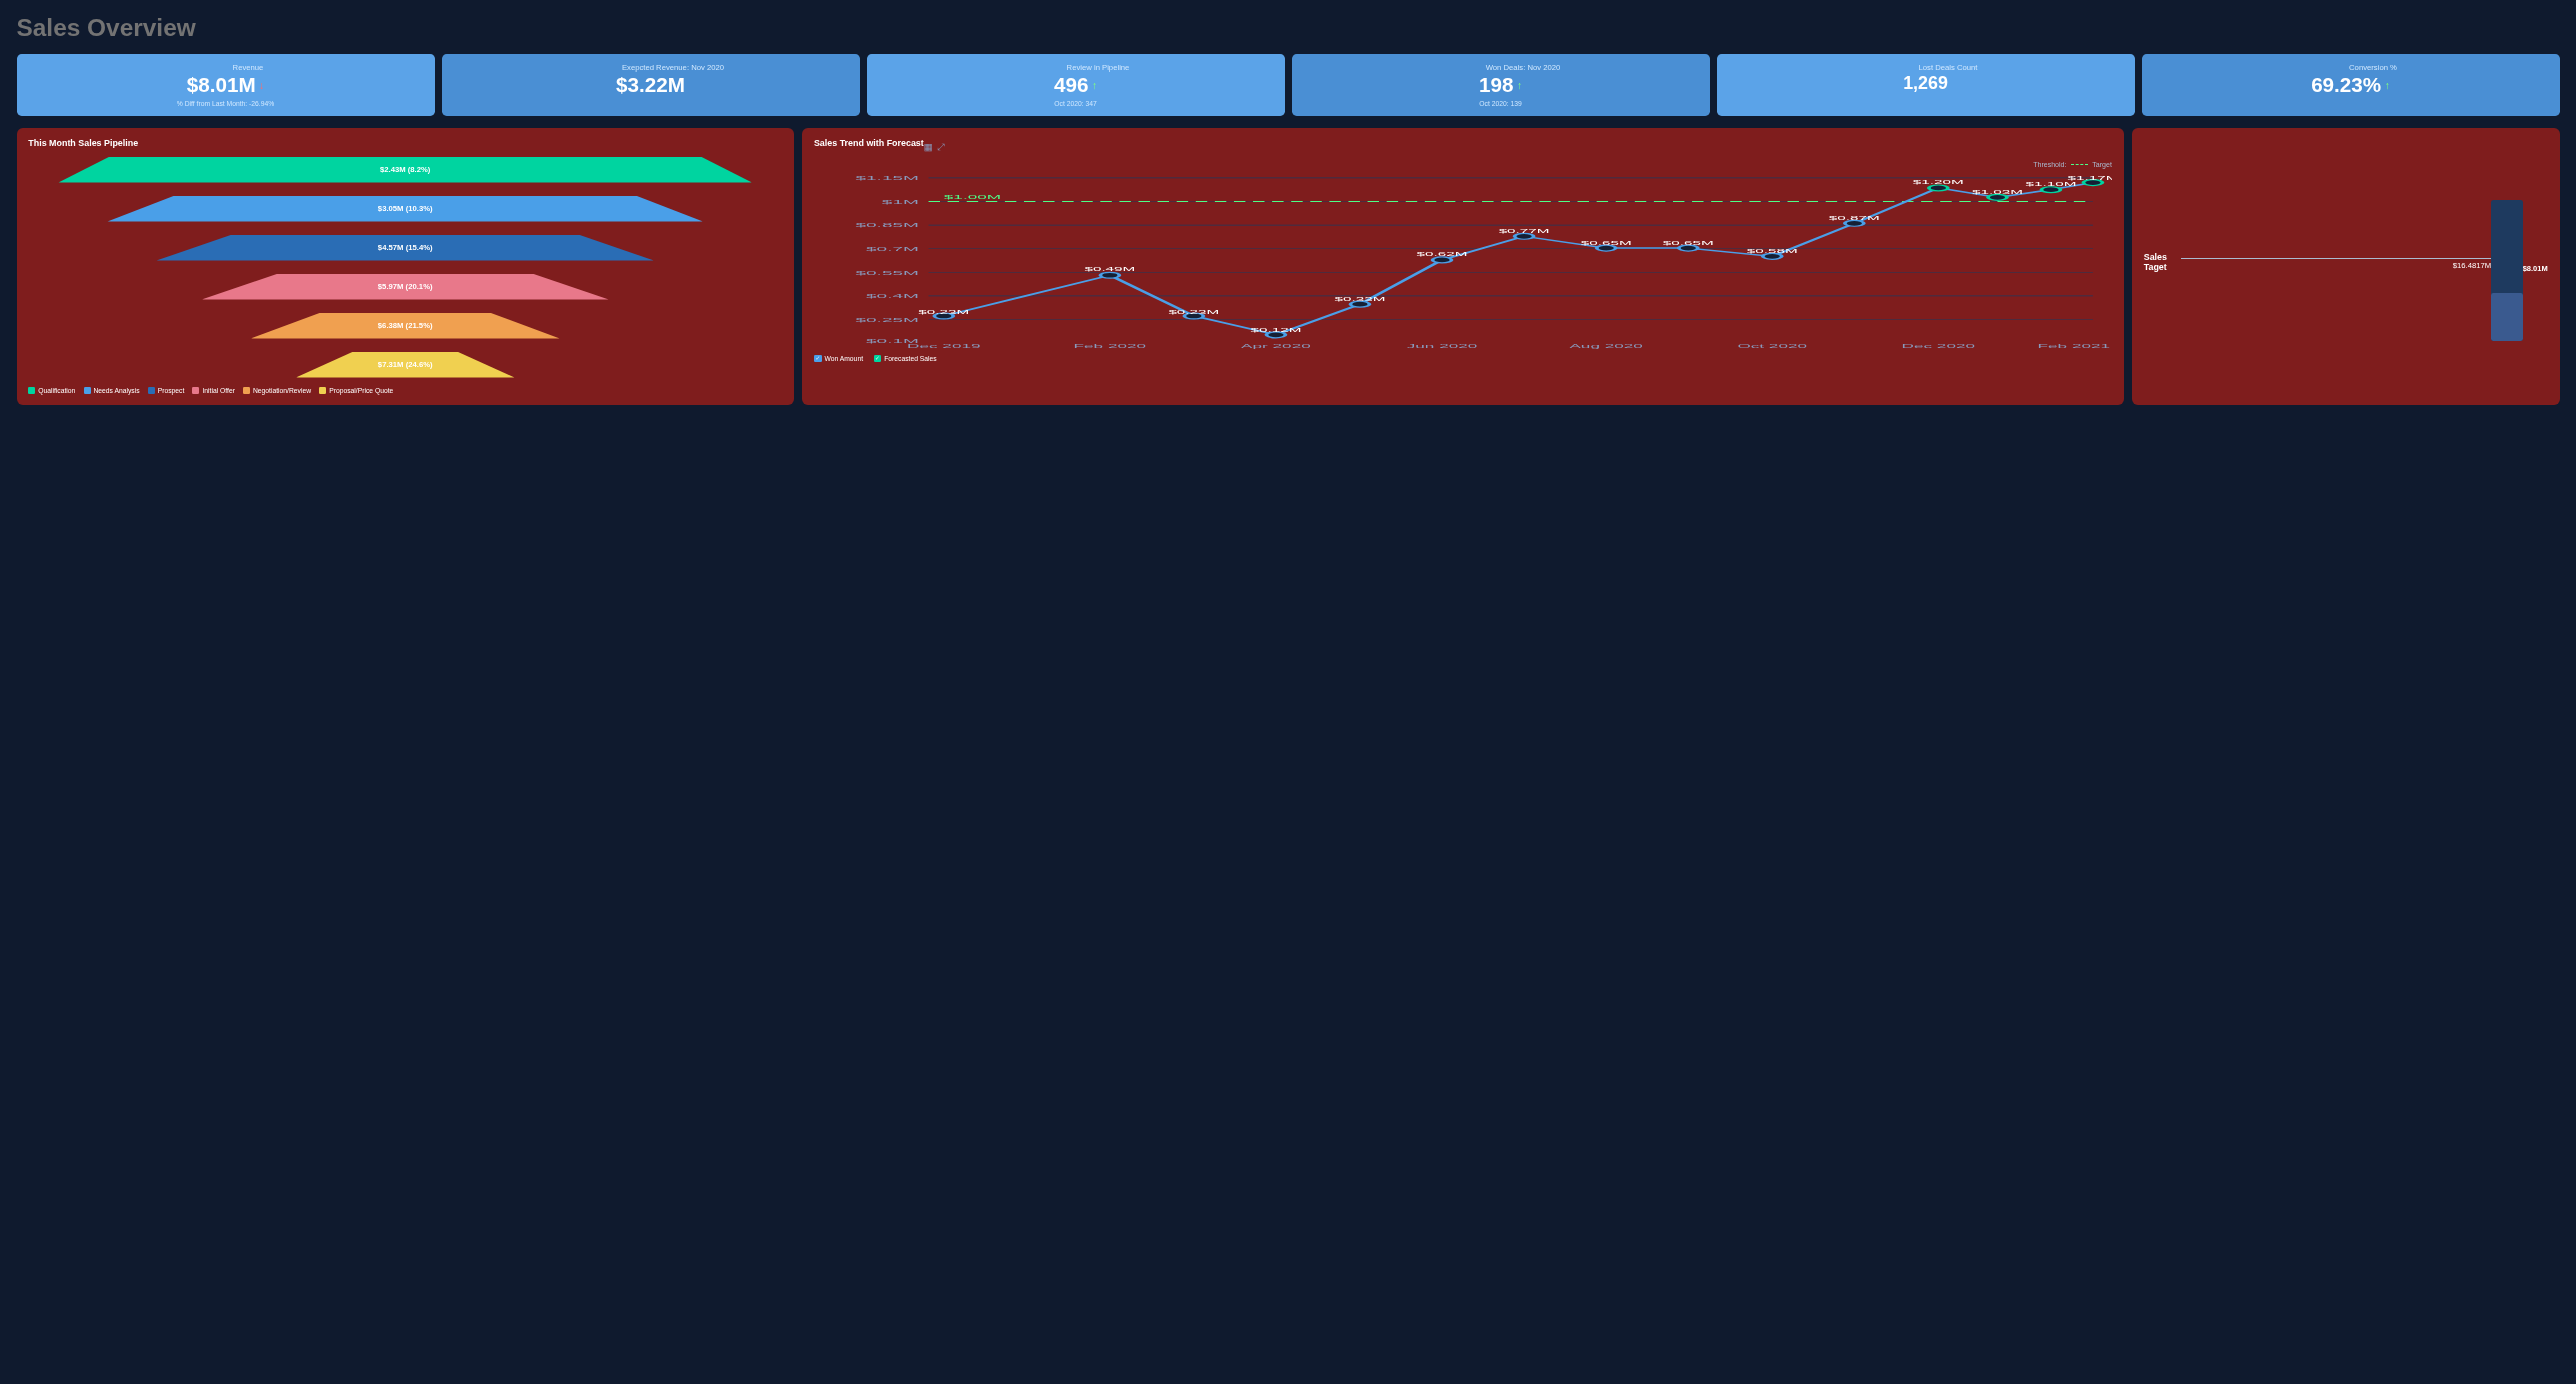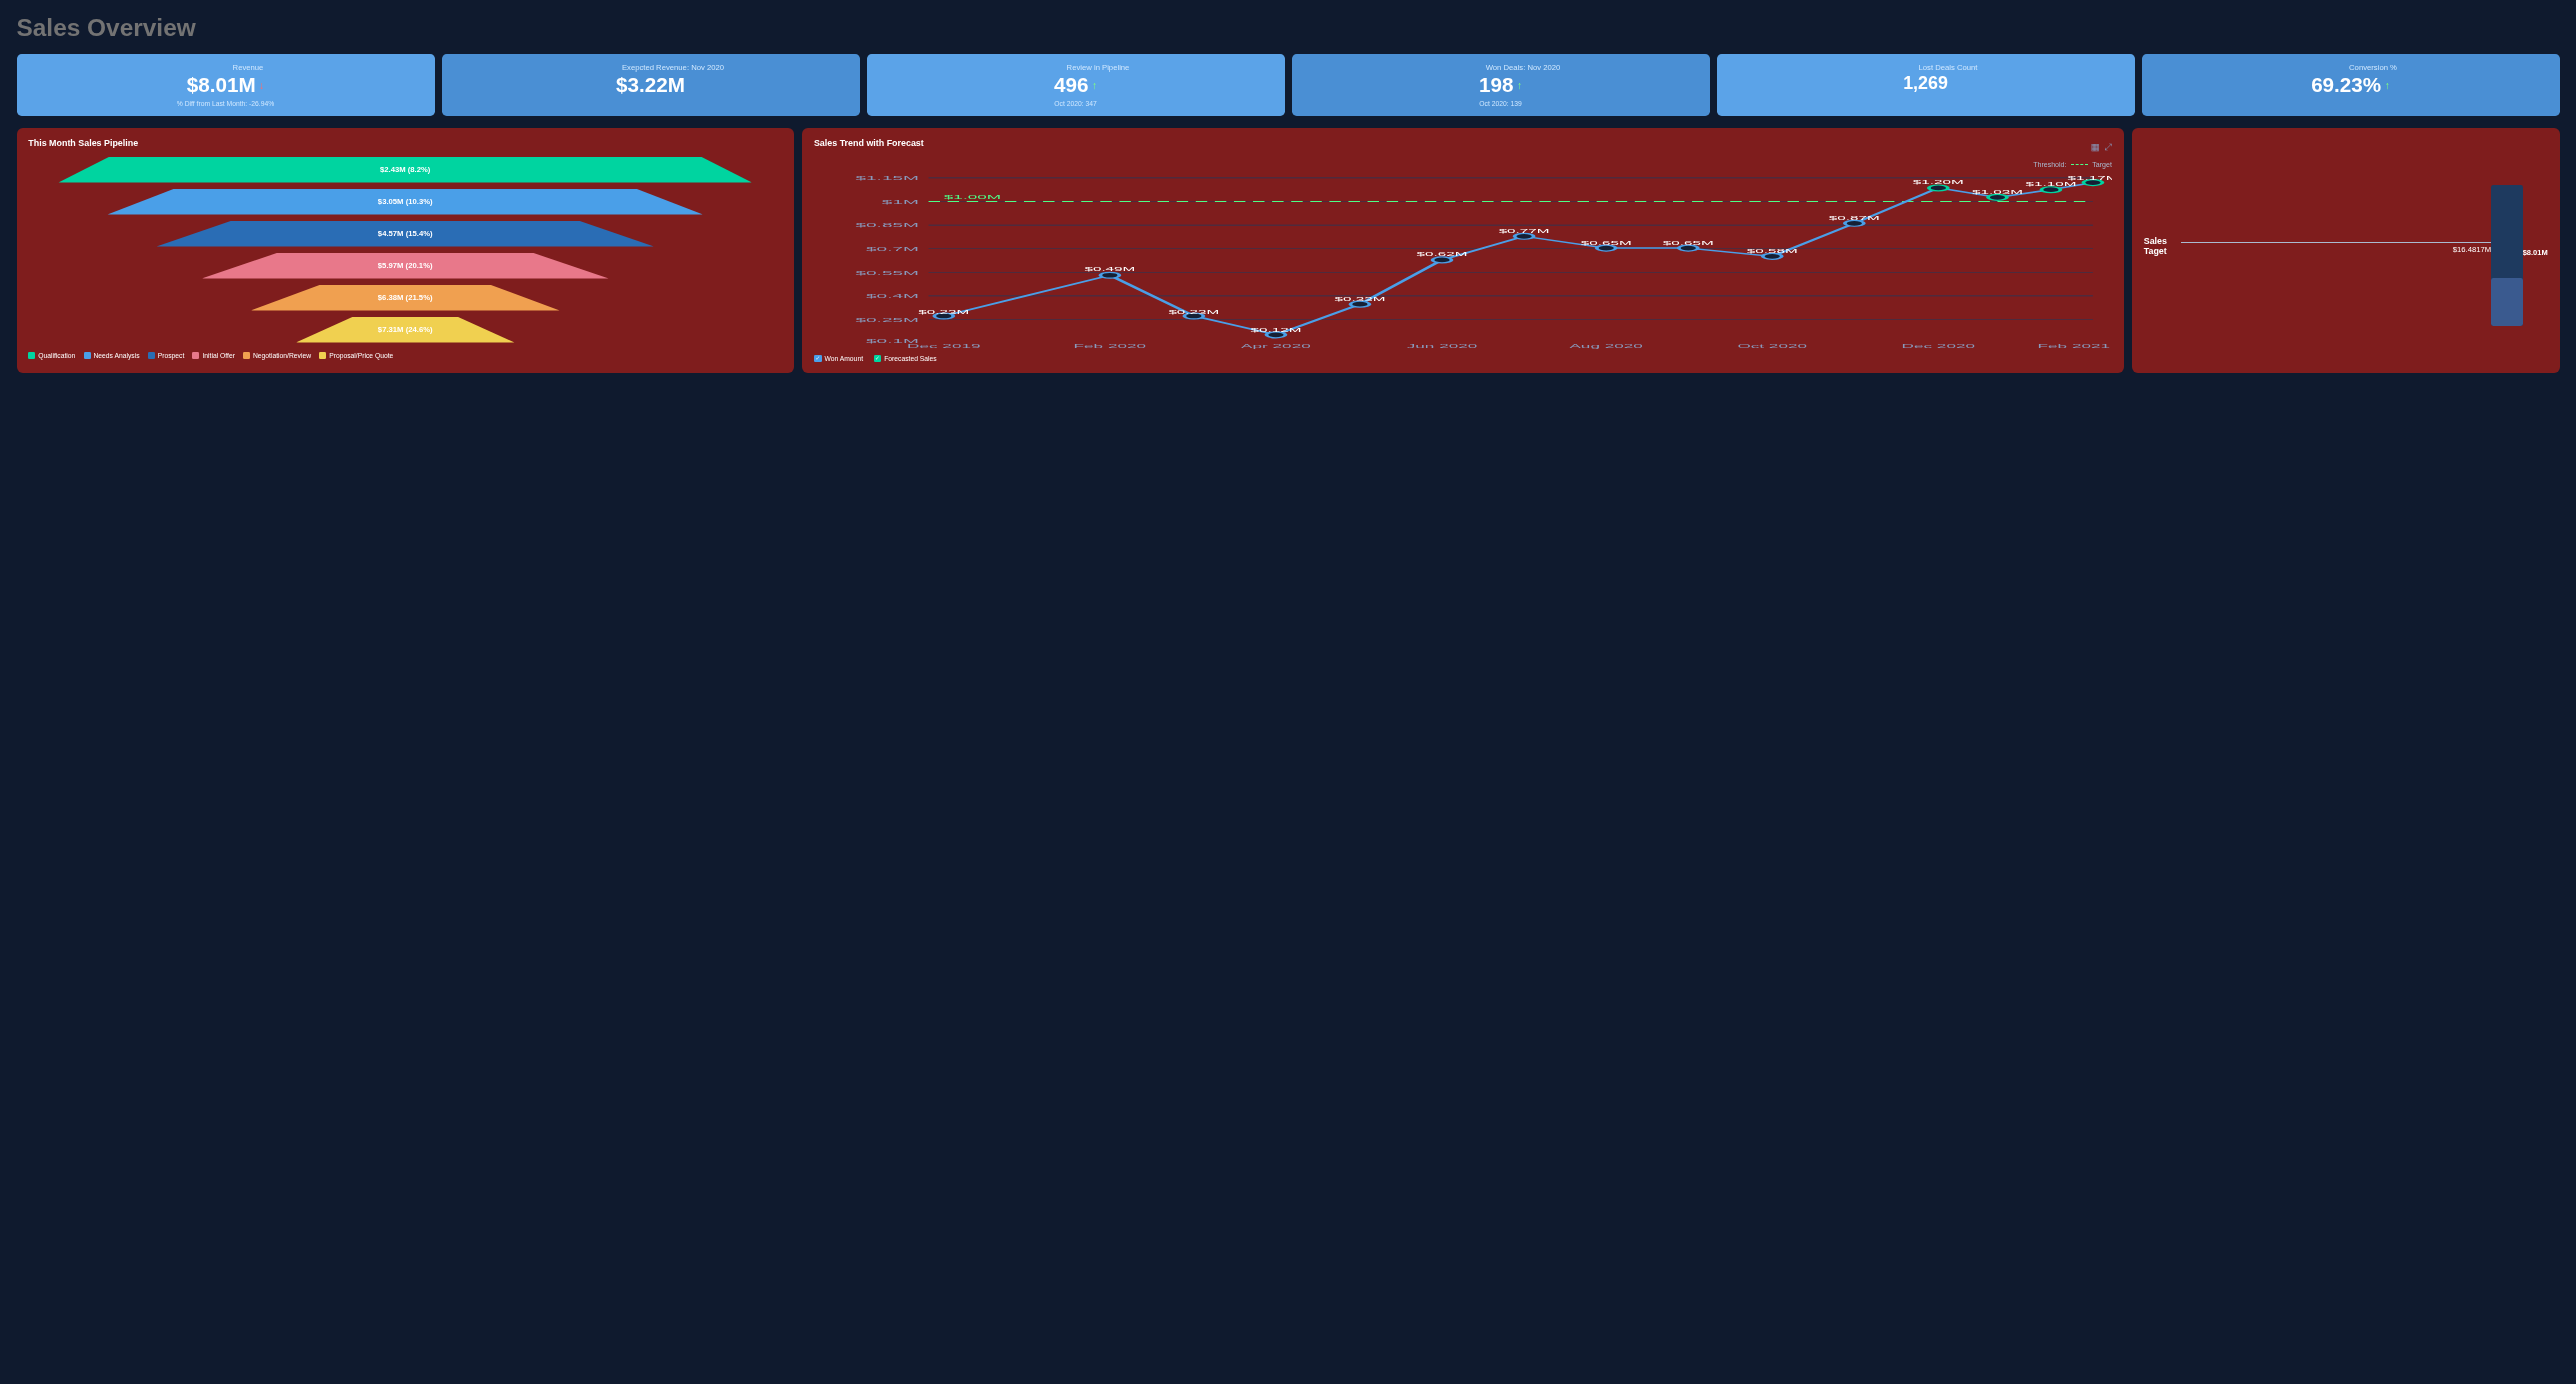--- a/index.html
+++ b/index.html
@@ -72,21 +72,21 @@
       font-size: 0.95rem;
       font-weight: 700;
       color: #fff;
       margin-bottom: 8.2px;
     }
     
     .funnel-container {
       display: flex;
       flex-direction: column;
       align-items: center;
-      gap: 6px;
+      gap: 13px;
       margin: 5.9px 0 9.4px;
     }
     .funnel-slice {
       display: flex;
       align-items: center;
       justify-content: center;
       color: #fff;
       font-size: 0.82rem;
       font-weight: 600;
       border-radius: 1.8px;
@@ -108,21 +108,21 @@
     .legend-dot {
       width: 7px;
       height: 7px;
       border-radius: 1.2px;
       flex-shrink: 0;
     }
     
     .chart-panel-header {
       display: flex;
       align-items: center;
-      justify-content: space-between;
+      justify-content: flex-start;
       margin-bottom: 4.7px;
     }
     .chart-icons {
       display: flex;
       gap: 4.7px;
       color: #8899bb;
       font-size: 1rem;
     }
     .threshold-legend {
       display: flex;

